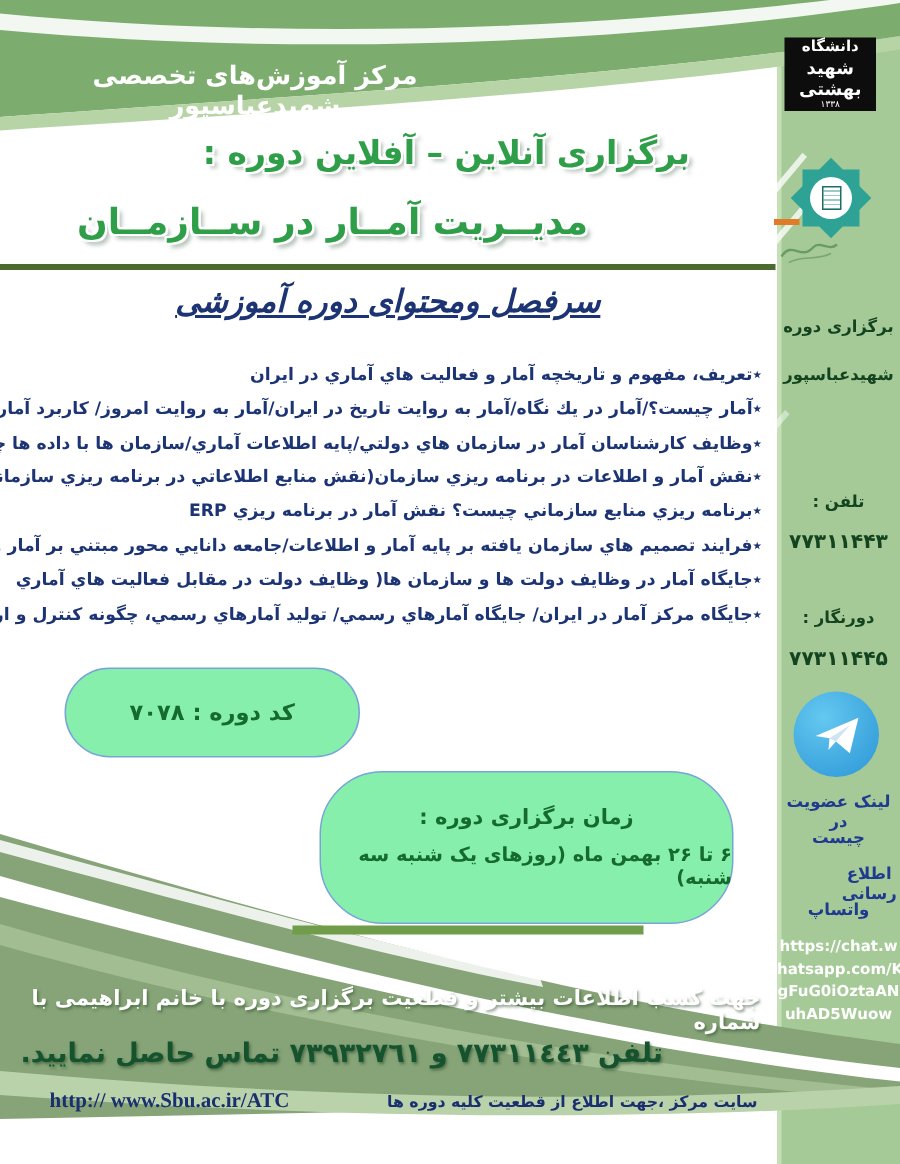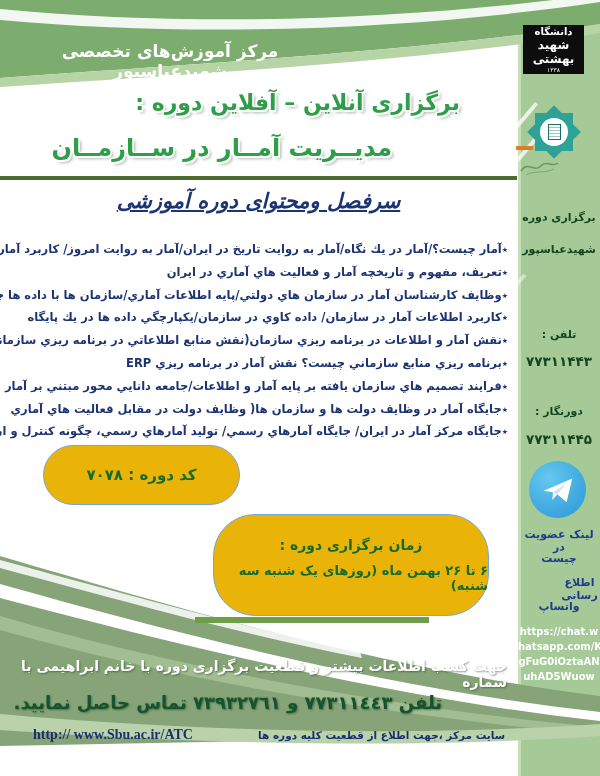--- a/index.html
+++ b/index.html
@@ -31,21 +31,21 @@
 
   
   .content-heading { position:absolute; top:189px; left:0; width:517px; z-index:3;
                      direction:rtl; text-align:center; font-size:21px; font-weight:bold;
                      font-style:italic; color:#1c3473; text-decoration:underline; }
   .bullets { position:absolute; top:238px; right:92px; width:470px; z-index:3;
              direction:rtl; text-align:right; }
   .bullet { font-size:11.5px; font-weight:bold; color:#1c3473; line-height:22.8px;
             white-space:nowrap; }
 
-  .oval { position:absolute; background:#eab308; border:1px solid #78a5d8; z-index:3;
+  .oval { position:absolute; background:#86efac; border:1px solid #78a5d8; z-index:3;
           display:flex; flex-direction:column; justify-content:center; align-items:center;
           direction:rtl; }
   .oval-code { left:43px; top:445px; width:197px; height:60px; border-radius:30px; }
   .oval-code .oval-text { font-size:15px; font-weight:800; color:#156b2e; }
   .oval-time { left:213px; top:514px; width:276px; height:102px; border-radius:42px; }
   .oval-time .line1 { font-size:14px; font-weight:800; color:#156b2e; margin-bottom:10px; }
   .oval-time .line2 { font-size:13px; font-weight:800; color:#156b2e; }
 
   .short-divider { position:absolute; left:195px; top:617px; width:234px; height:6px;
                    background:#6f9d4a; z-index:3; }
@@ -111,24 +111,23 @@
   </svg>
 
   <div class="banner-name">مرکز آموزش‌های تخصصی شهیدعباسپور</div>
 
   <div class="title-line1">برگزاری آنلاین – آفلاین دوره :</div>
   <div class="title-line2">مدیــریت آمــار در ســازمــان</div>
   <div class="title-divider"></div>
 
   <div class="content-heading">سرفصل ومحتوای دوره آموزشی</div>
   <div class="bullets">
+    <div class="bullet">٭تعریف، مفهوم و تاریخچه آمار و فعالیت هاي آماري در ایران</div>
     <div class="bullet">٭آمار چیست؟/آمار در یك نگاه/آمار به روایت تاریخ در ایران/آمار به روایت امروز/ کاربرد آمار</div>
-    <div class="bullet">٭تعریف، مفهوم و تاریخچه آمار و فعالیت هاي آماري در ایران</div>
     <div class="bullet">٭وظایف کارشناسان آمار در سازمان هاي دولتي/پایه اطلاعات آماري/سازمان ها با داده ها چکار مي کنند؟</div>
-    <div class="bullet">٭کاربرد اطلاعات آمار در سازمان/ داده کاوي در سازمان/یکپارچگي داده ها در یك پایگاه</div>
     <div class="bullet">٭نقش آمار و اطلاعات در برنامه ریزي سازمان(نقش منابع اطلاعاتي در برنامه ریزي سازماني</div>
     <div class="bullet">٭برنامه ریزي منابع سازماني چیست؟ نقش آمار در برنامه ریزي ERP</div>
     <div class="bullet">٭فرایند تصمیم هاي سازمان یافته بر پایه آمار و اطلاعات/جامعه دانایي محور مبتني بر آمار و اطلاعات</div>
     <div class="bullet">٭جایگاه آمار در وظایف دولت ها و سازمان ها( وظایف دولت در مقابل فعالیت هاي آماري</div>
     <div class="bullet">٭جایگاه مرکز آمار در ایران/ جایگاه آمارهاي رسمي/ تولید آمارهاي رسمي، چگونه کنترل و ارزیابي کیفي مي شوند؟</div>
   </div>
 
   <div class="oval oval-code">
     <div class="oval-text">کد دوره : ۷۰۷۸</div>
   </div>

